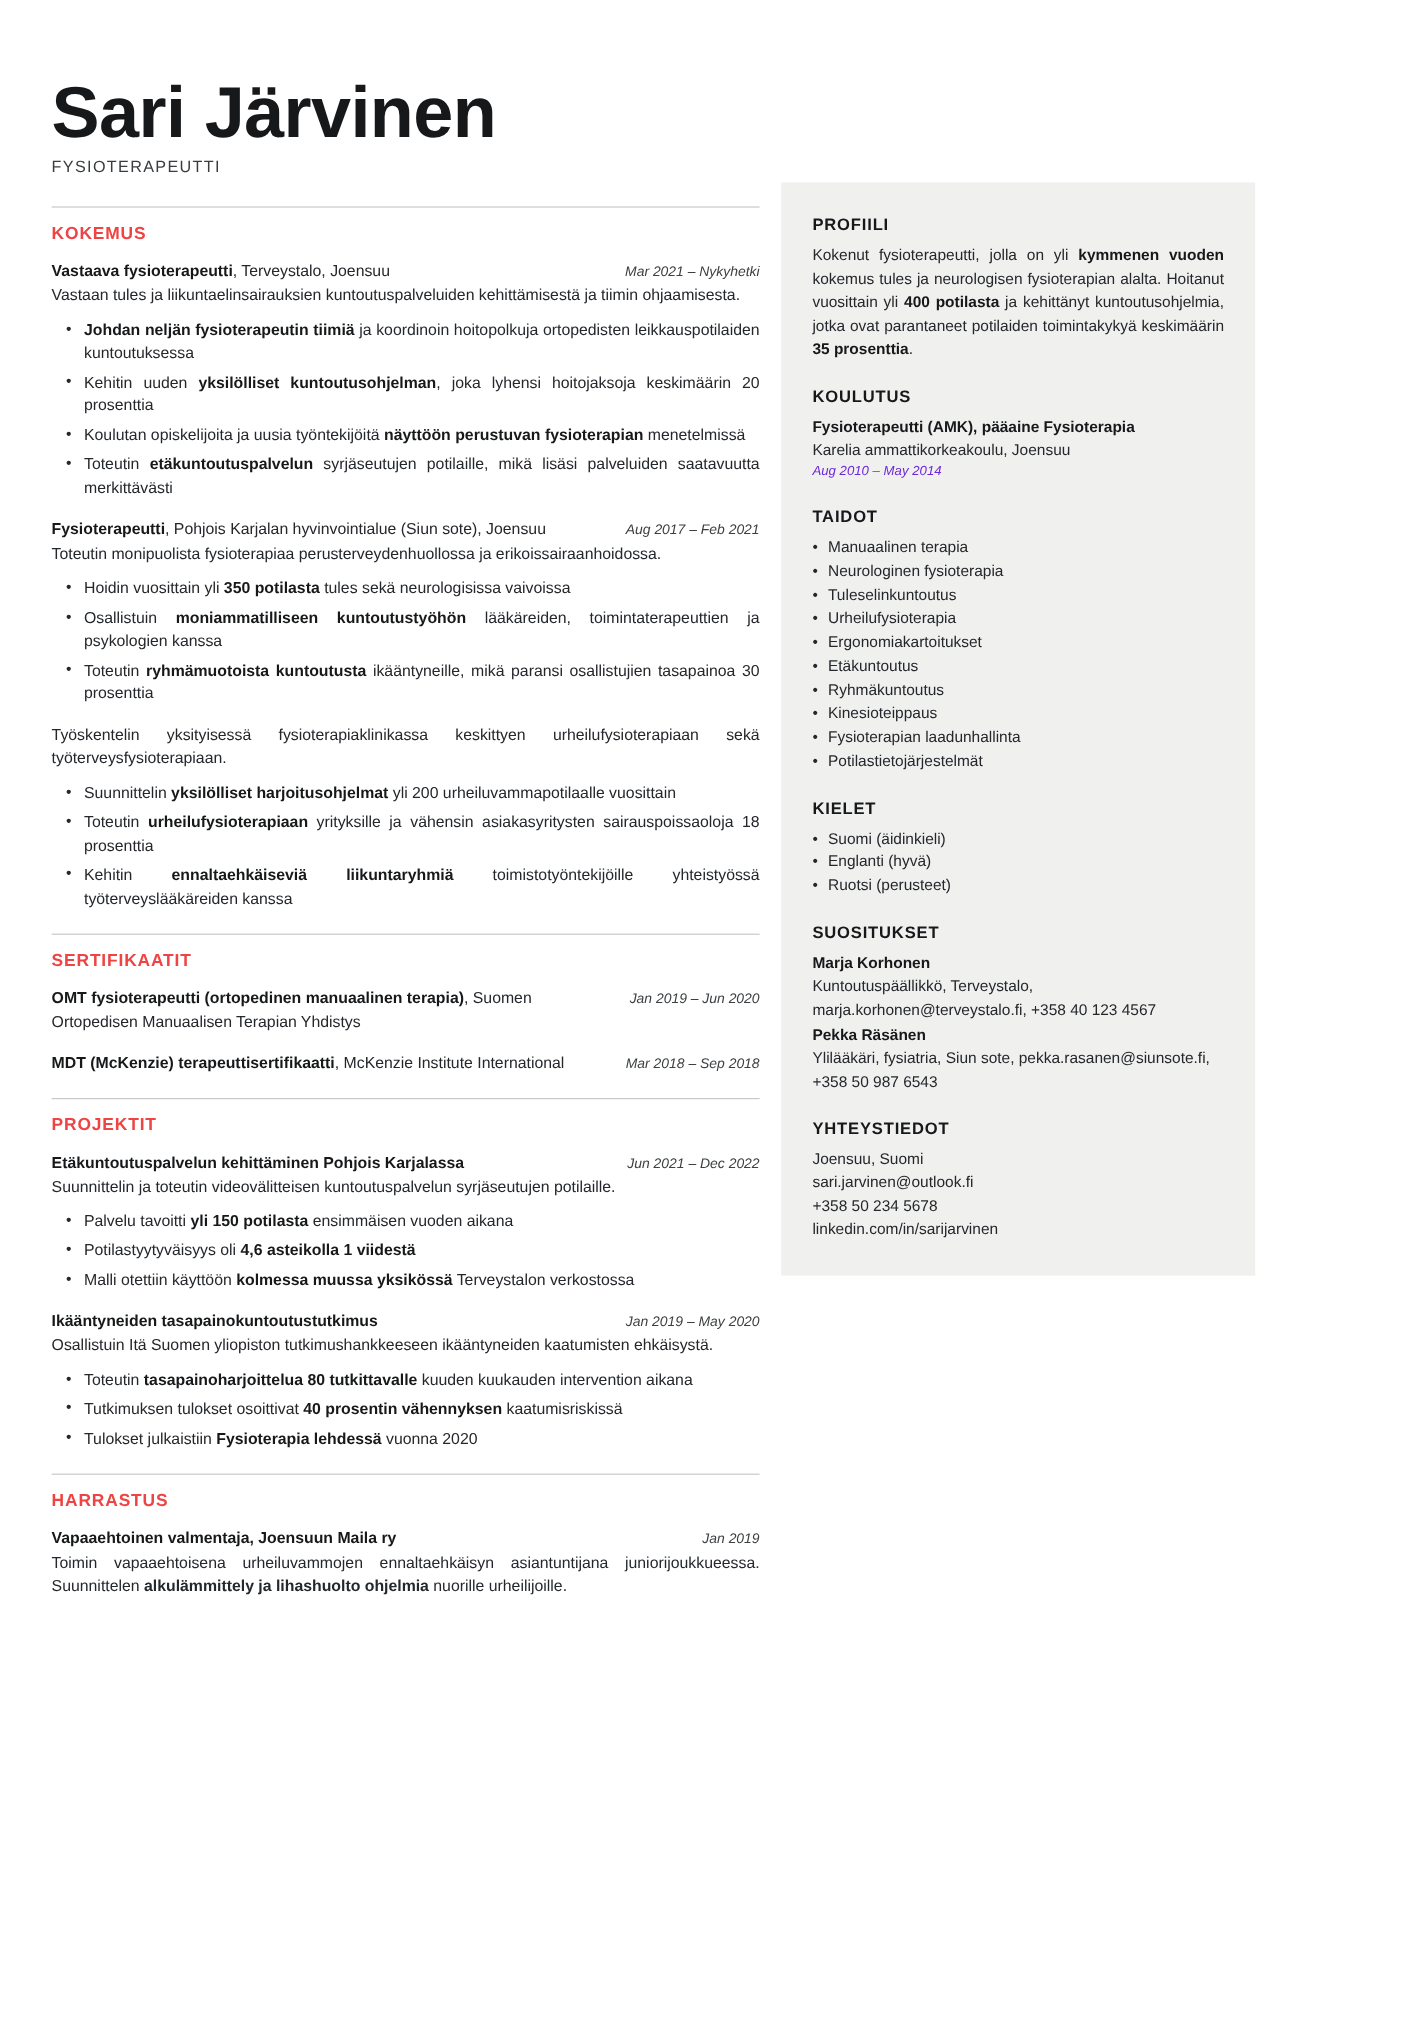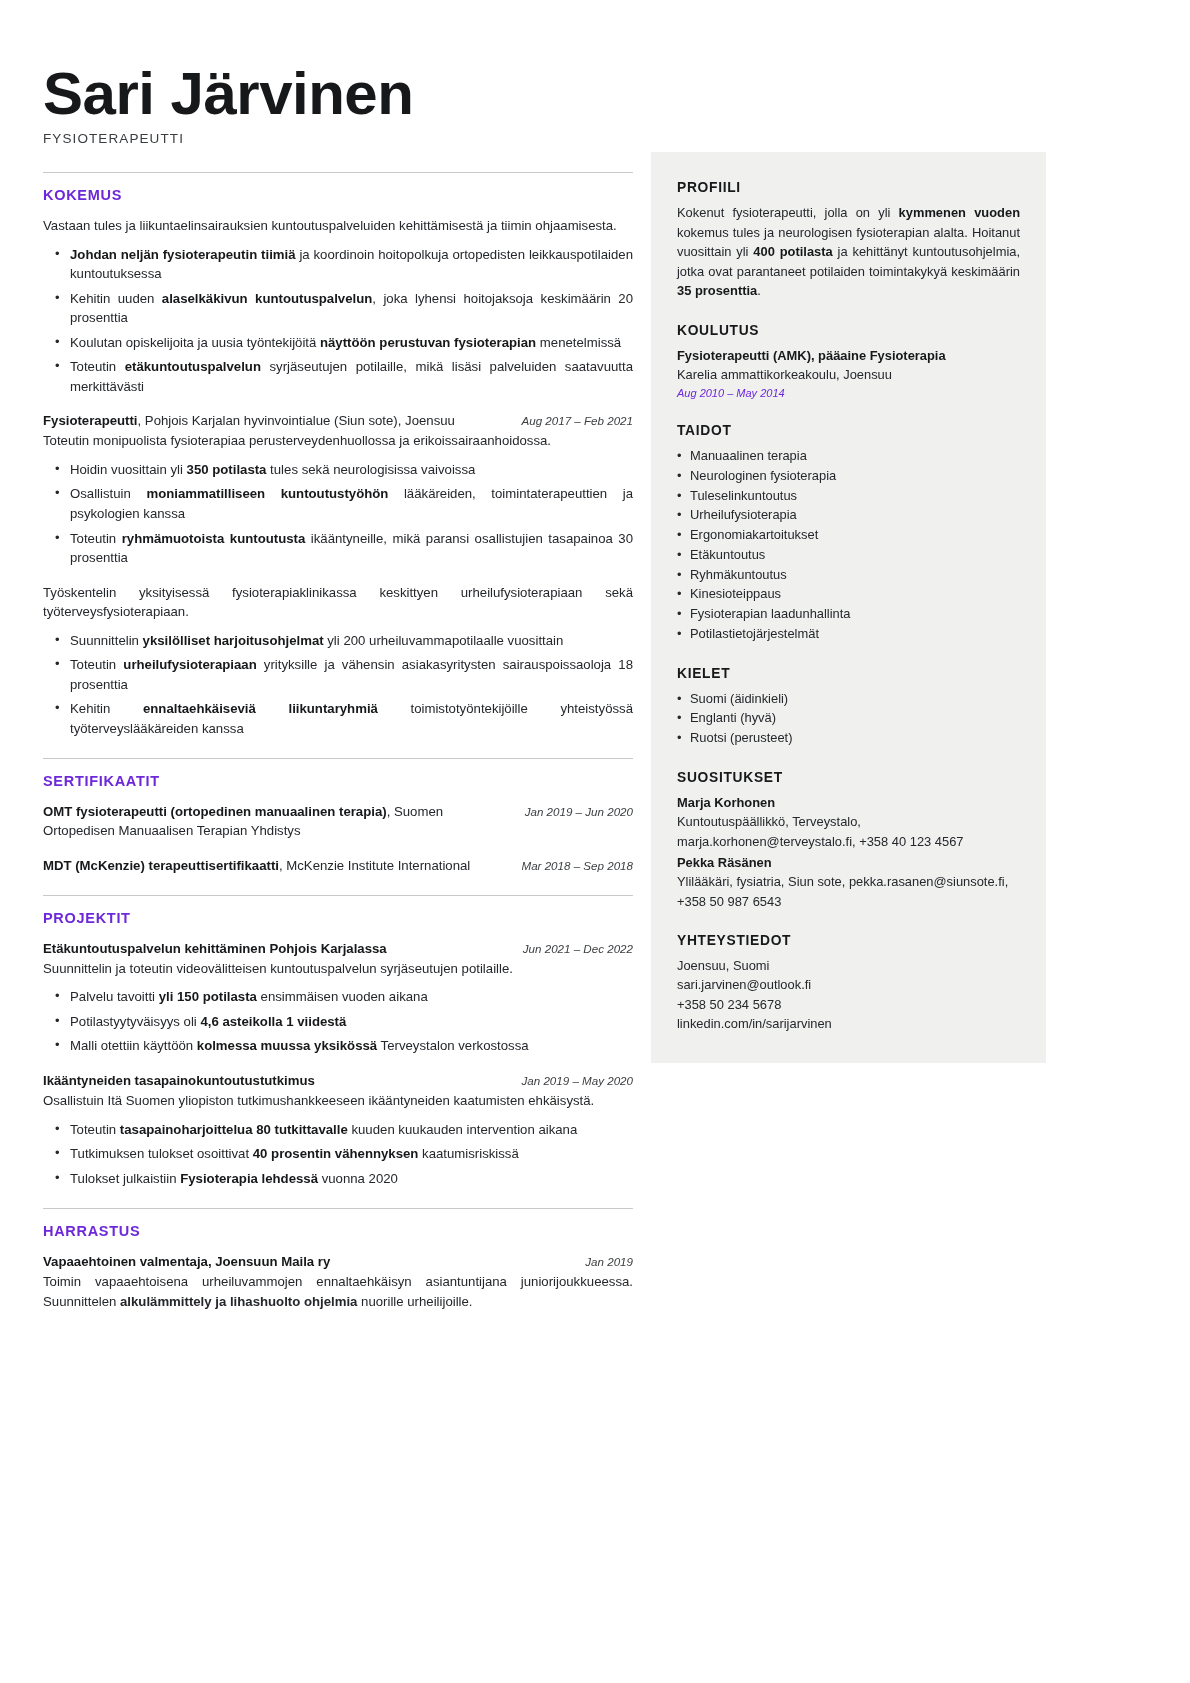--- a/index.html
+++ b/index.html
@@ -53,21 +53,21 @@
 
   
   .rule {
     border-top:1px solid #c9c9c7;
     margin:0 0 14px 0;
   }
   .sec-title {
     font-size:14.5px;
     font-weight:bold;
     letter-spacing:0.7px;
-    color:#6d28d9;
+    color:#ef4444;
     margin-bottom:13px;
   }
   .section { margin-bottom:20px; }
 
   .entry { margin-bottom:15px; }
   .entry:last-child { margin-bottom:4px; }
   .entry-head {
     display:flex;
     align-items:baseline;
     justify-content:space-between;
@@ -184,24 +184,28 @@
 
   <div class="body-wrap">
 
     <div class="col-left">
 
       <div class="section">
         <div class="rule"></div>
         <div class="sec-title">KOKEMUS</div>
         <div id="exp-list">
             <div class="entry">
+              <div class="entry-head">
+                <div class="entry-title"><b>Vastaava fysioterapeutti</b><span>, Terveystalo, Joensuu</span></div>
+                <div class="entry-date">Mar 2021 – Nykyhetki</div>
+              </div>
               <div class="entry-desc">Vastaan tules ja liikuntaelinsairauksien kuntoutuspalveluiden kehittämisestä ja tiimin ohjaamisesta.</div>
               <ul class="bullets">
                 <li><b>Johdan neljän fysioterapeutin tiimiä</b><span> ja koordinoin hoitopolkuja ortopedisten leikkauspotilaiden kuntoutuksessa</span></li>
-                <li><span>Kehitin uuden </span><b>alaselkäkivun kuntoutuspalvelun</b><span>, joka lyhensi hoitojaksoja keskimäärin 20 prosenttia</span></li>
+                <li><span>Kehitin uuden </span><b>yksilölliset kuntoutusohjelman</b><span>, joka lyhensi hoitojaksoja keskimäärin 20 prosenttia</span></li>
                 <li><span>Koulutan opiskelijoita ja uusia työntekijöitä </span><b>näyttöön perustuvan fysioterapian</b><span> menetelmissä</span></li>
                 <li><span>Toteutin </span><b>etäkuntoutuspalvelun</b><span> syrjäseutujen potilaille, mikä lisäsi palveluiden saatavuutta merkittävästi</span></li>
               </ul>
             </div>
             <div class="entry">
               <div class="entry-head">
                 <div class="entry-title"><b>Fysioterapeutti</b><span>, Pohjois Karjalan hyvinvointialue (Siun sote), Joensuu</span></div>
                 <div class="entry-date">Aug 2017 – Feb 2021</div>
               </div>
               <div class="entry-desc">Toteutin monipuolista fysioterapiaa perusterveydenhuollossa ja erikoissairaanhoidossa.</div>

